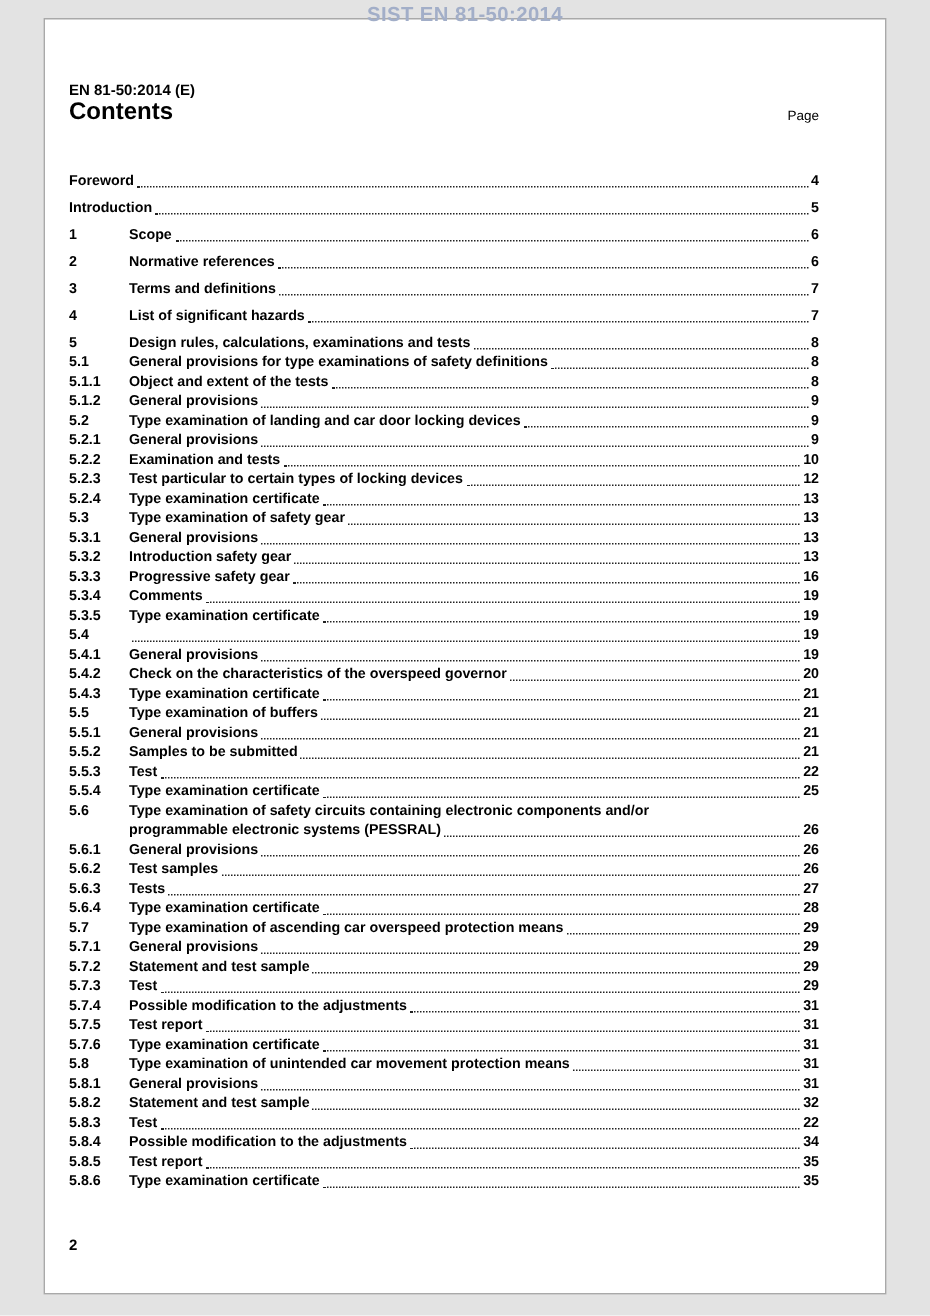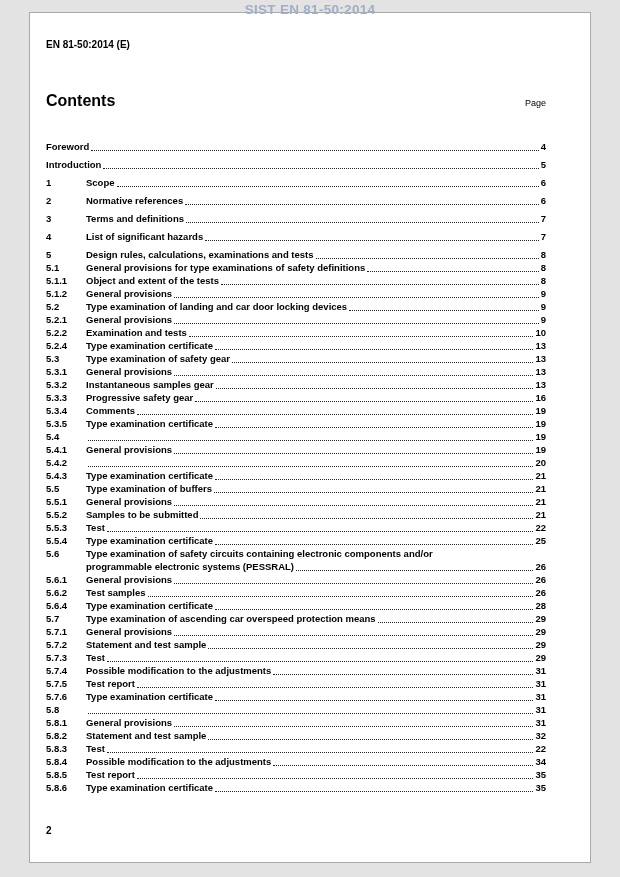--- a/index.html
+++ b/index.html
@@ -20,28 +20,27 @@
     color:#a2aec8;
     z-index:5;
     letter-spacing:0.3px;
   }
   .page {
     position:absolute;
     left:29px; top:12px;
     width:562px; height:851px;
     background:#ffffff;
     border:1px solid #a9a9a9;
-    padding:26px 44px 0 16px;
+    padding:42px 44px 0 16px;
   }
   .doc-ref {
     font-size:10px;
     font-weight:bold;
   }
   .contents-header {
-    margin-top:42px;
     display:flex;
     justify-content:space-between;
     align-items:flex-end;
   }
   .contents-title {
     font-size:16px;
     font-weight:bold;
   }
   .page-label {
     font-size:9px;
@@ -162,40 +161,46 @@
         <span class="toc-leader"></span>
         <span class="toc-page">9</span>
       </div>
       <div class="toc-row">
         <span class="toc-num">5.2.2</span>
         <span class="toc-title">Examination and tests</span>
         <span class="toc-leader"></span>
         <span class="toc-page">10</span>
       </div>
       <div class="toc-row">
+        <span class="toc-num">5.2.3</span>
+        <span class="toc-title">Test particular to certain types of locking devices</span>
+        <span class="toc-leader"></span>
+        <span class="toc-page">12</span>
+      </div>
+      <div class="toc-row">
         <span class="toc-num">5.2.4</span>
         <span class="toc-title">Type examination certificate</span>
         <span class="toc-leader"></span>
         <span class="toc-page">13</span>
       </div>
       <div class="toc-row">
         <span class="toc-num">5.3</span>
         <span class="toc-title">Type examination of safety gear</span>
         <span class="toc-leader"></span>
         <span class="toc-page">13</span>
       </div>
       <div class="toc-row">
         <span class="toc-num">5.3.1</span>
         <span class="toc-title">General provisions</span>
         <span class="toc-leader"></span>
         <span class="toc-page">13</span>
       </div>
       <div class="toc-row">
         <span class="toc-num">5.3.2</span>
-        <span class="toc-title">Instantaneous samples gear</span>
+        <span class="toc-title">Introduction safety gear</span>
         <span class="toc-leader"></span>
         <span class="toc-page">13</span>
       </div>
       <div class="toc-row">
         <span class="toc-num">5.3.3</span>
         <span class="toc-title">Progressive safety gear</span>
         <span class="toc-leader"></span>
         <span class="toc-page">16</span>
       </div>
       <div class="toc-row">
@@ -216,20 +221,21 @@
         <span class="toc-page">19</span>
       </div>
       <div class="toc-row">
         <span class="toc-num">5.4.1</span>
         <span class="toc-title">General provisions</span>
         <span class="toc-leader"></span>
         <span class="toc-page">19</span>
       </div>
       <div class="toc-row">
         <span class="toc-num">5.4.2</span>
+        <span class="toc-title">Check on the characteristics of the overspeed governor</span>
         <span class="toc-leader"></span>
         <span class="toc-page">20</span>
       </div>
       <div class="toc-row">
         <span class="toc-num">5.4.3</span>
         <span class="toc-title">Type examination certificate</span>
         <span class="toc-leader"></span>
         <span class="toc-page">21</span>
       </div>
       <div class="toc-row">
@@ -278,20 +284,26 @@
         <span class="toc-leader"></span>
         <span class="toc-page">26</span>
       </div>
       <div class="toc-row">
         <span class="toc-num">5.6.2</span>
         <span class="toc-title">Test samples</span>
         <span class="toc-leader"></span>
         <span class="toc-page">26</span>
       </div>
       <div class="toc-row">
+        <span class="toc-num">5.6.3</span>
+        <span class="toc-title">Tests</span>
+        <span class="toc-leader"></span>
+        <span class="toc-page">27</span>
+      </div>
+      <div class="toc-row">
         <span class="toc-num">5.6.4</span>
         <span class="toc-title">Type examination certificate</span>
         <span class="toc-leader"></span>
         <span class="toc-page">28</span>
       </div>
       <div class="toc-row">
         <span class="toc-num">5.7</span>
         <span class="toc-title">Type examination of ascending car overspeed protection means</span>
         <span class="toc-leader"></span>
         <span class="toc-page">29</span>
@@ -327,20 +339,21 @@
         <span class="toc-page">31</span>
       </div>
       <div class="toc-row">
         <span class="toc-num">5.7.6</span>
         <span class="toc-title">Type examination certificate</span>
         <span class="toc-leader"></span>
         <span class="toc-page">31</span>
       </div>
       <div class="toc-row">
         <span class="toc-num">5.8</span>
+        <span class="toc-title">Type examination of unintended car movement protection means</span>
         <span class="toc-leader"></span>
         <span class="toc-page">31</span>
       </div>
       <div class="toc-row">
         <span class="toc-num">5.8.1</span>
         <span class="toc-title">General provisions</span>
         <span class="toc-leader"></span>
         <span class="toc-page">31</span>
       </div>
       <div class="toc-row">

